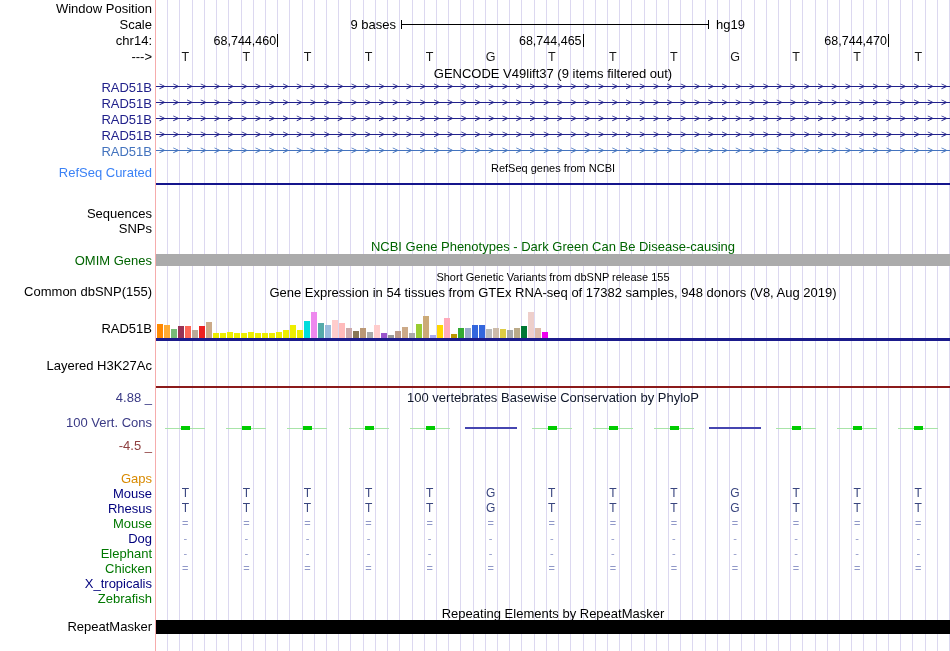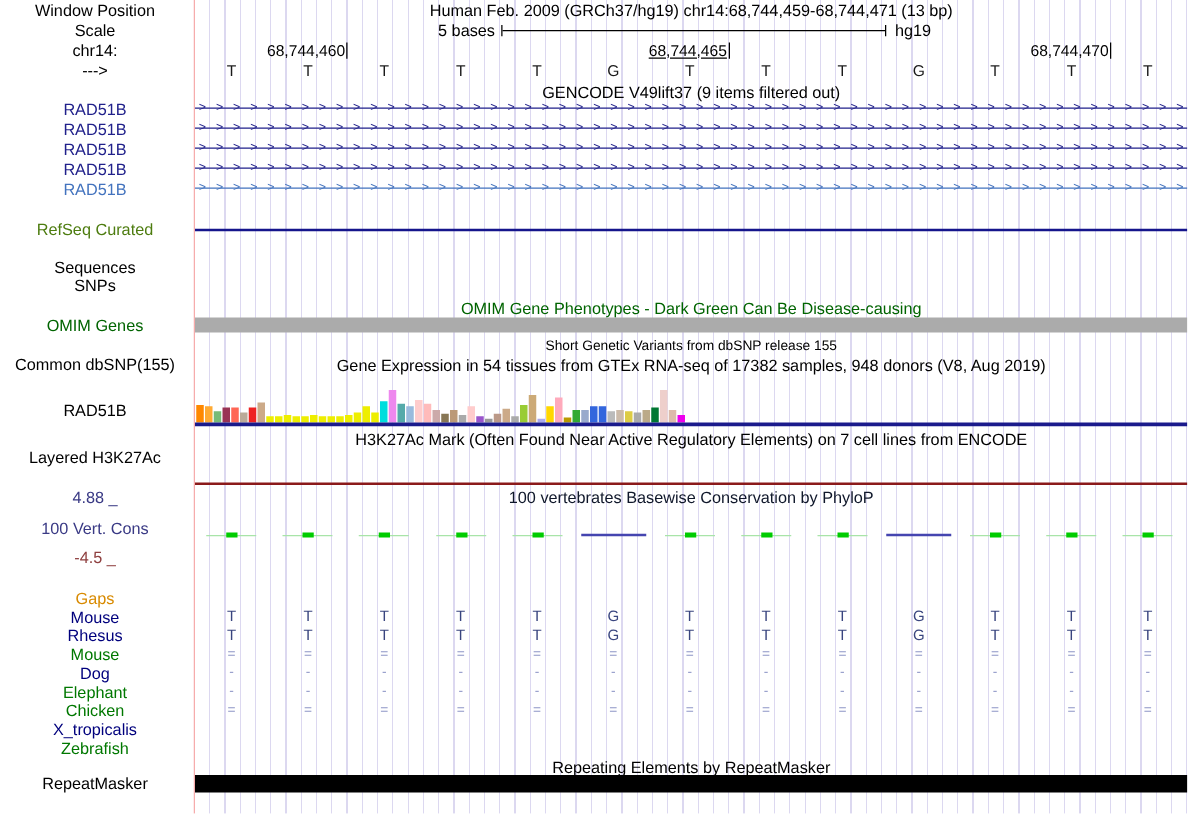--- a/index.html
+++ b/index.html
@@ -2,21 +2,21 @@
 <html><head>
 <meta charset="utf-8">
 <style>
   html,body{margin:0;padding:0;background:#fff;}
   .browser{position:relative;width:950px;height:651px;background:#fff;overflow:hidden;
            font-family:"Liberation Sans",sans-serif;color:#000;}
   .grid{position:absolute;left:156px;top:0;width:794px;height:651px;
         background:repeating-linear-gradient(to right,transparent 0,transparent 11.215px,#DCD8F0 11.215px,#DCD8F0 12.215px);}
   .edgeline{position:absolute;left:155px;top:0;width:1px;height:651px;background:#F6ACAC;}
   .layer{position:absolute;inset:0;}
-  .lbl{position:absolute;left:0;width:152px;text-align:center;font-size:13px;white-space:nowrap;
+  .lbl{position:absolute;left:0;width:152px;text-align:right;font-size:13px;white-space:nowrap;
        height:13px;line-height:13px;color:#000;}
   .ctitle{position:absolute;left:156px;width:794px;text-align:center;font-size:13px;
           height:13px;line-height:13px;color:#000;white-space:nowrap;}
   .s11{font-size:11px;}
   .hline{position:absolute;left:156px;width:794px;}
   .scale-text{position:absolute;left:156px;top:18px;width:240px;text-align:right;font-size:13px;height:13px;line-height:13px;}
   .scale-bar{position:absolute;left:401px;top:20px;width:306px;height:9px;
              border-left:1px solid #000;border-right:1px solid #000;}
   .scale-bar::after{content:"";position:absolute;left:0;right:0;top:4px;height:1px;background:#000;}
   .scale-asm{position:absolute;left:716px;top:18px;font-size:13px;height:13px;line-height:13px;}
@@ -33,34 +33,33 @@
   .mzs{position:absolute;width:24px;text-align:center;font-size:11px;color:#9098C8;height:15px;line-height:15px;}
 </style>
 </head>
 <body>
 
 <div class="browser">
   <div class="grid"></div>
   <div class="edgeline"></div>
 
   <div class="lbl" style="top:2px">Window Position</div>
-  <div class="ctitle" style="top:2px">Human Feb. 2009 (GRCh37/hg19)   chr14:68,744,459-68,744,471 (13 bp)</div>
 
   <div class="lbl" style="top:18px">Scale</div>
-  <div class="scale-text">5 bases</div>
+  <div class="scale-text">9 bases</div>
   <div class="scale-bar"></div>
   <div class="scale-asm">hg19</div>
 
   <div class="lbl" style="top:34px">chr14:</div>
   <div id="ruler" class="layer">
       <div class="rlr" style="left: 168.154px;">
         <div class="rnum">68,744,460</div>
         <div class="rtick"></div>
       </div>
-      <div class="rlr" style="left: 473.538px; text-decoration: underline;">
+      <div class="rlr" style="left: 473.538px;">
         <div class="rnum">68,744,465</div>
         <div class="rtick"></div>
       </div>
       <div class="rlr" style="left: 778.923px;">
         <div class="rnum">68,744,470</div>
         <div class="rtick"></div>
       </div>
     </div>
 
   <div class="lbl" style="top:50px">---&gt;</div>
@@ -382,27 +381,28 @@
         <span>&gt;</span>
         <span>&gt;</span>
         <span>&gt;</span>
         <span>&gt;</span>
         <span>&gt;</span>
         <span>&gt;</span>
         <span>&gt;</span>
       </div>
     </div>
 
-  <div class="lbl" style="top:177px;color:#4d7c0f">RefSeq Curated</div>
+  <div class="ctitle s11" style="top:162px">RefSeq genes from NCBI</div>
+  <div class="lbl" style="top:166px;color:#3b82f6">RefSeq Curated</div>
   <div class="hline" style="top:183px;height:2px;background:#15158C"></div>
 
   <div class="lbl" style="top:207px">Sequences</div>
   <div class="lbl" style="top:222px">SNPs</div>
 
-  <div class="ctitle" style="top:240px;color:#006400">OMIM Gene Phenotypes - Dark Green Can Be Disease-causing</div>
+  <div class="ctitle" style="top:240px;color:#006400">NCBI Gene Phenotypes - Dark Green Can Be Disease-causing</div>
   <div class="lbl" style="top:254px;color:#006400">OMIM Genes</div>
   <div class="hline" style="top:254px;height:12px;background:#ABABAB"></div>
 
   <div class="ctitle s11" style="top:271px">Short Genetic Variants from dbSNP release 155</div>
   <div class="lbl" style="top:285px">Common dbSNP(155)</div>
 
   <div class="ctitle" style="top:286px">Gene Expression in 54 tissues from GTEx RNA-seq of 17382 samples, 948 donors (V8, Aug 2019)</div>
   <div class="lbl" style="top:322px">RAD51B</div>
   <div id="gtex" class="layer">
       <div class="gbar" style="left: 157px; top: 324px; height: 14px; background: rgb(255, 136, 0);"></div>
@@ -457,21 +457,20 @@
       <div class="gbar" style="left: 500px; top: 329px; height: 9px; background: rgb(221, 204, 68);"></div>
       <div class="gbar" style="left: 507px; top: 330px; height: 8px; background: rgb(170, 170, 170);"></div>
       <div class="gbar" style="left: 514px; top: 328px; height: 10px; background: rgb(187, 170, 136);"></div>
       <div class="gbar" style="left: 521px; top: 326px; height: 12px; background: rgb(0, 119, 51);"></div>
       <div class="gbar" style="left: 528px; top: 312px; height: 26px; background: rgb(238, 207, 203);"></div>
       <div class="gbar" style="left: 535px; top: 328px; height: 10px; background: rgb(221, 187, 170);"></div>
       <div class="gbar" style="left: 542px; top: 332px; height: 6px; background: rgb(238, 0, 238);"></div>
     </div>
   <div class="hline" style="top:338px;height:3px;background:#1B1B8C"></div>
 
-  <div class="ctitle" style="top:345px">H3K27Ac Mark (Often Found Near Active Regulatory Elements) on 7 cell lines from ENCODE</div>
   <div class="lbl" style="top:359px">Layered H3K27Ac</div>
   <div class="hline" style="top:386px;height:2px;background:#8B1A1A"></div>
 
   <div class="lbl" style="top:391px;color:#3A3A85">4.88 _</div>
   <div class="ctitle" style="top:391px;color:#0f172a">100 vertebrates Basewise Conservation by PhyloP</div>
   <div class="lbl" style="top:416px;color:#3A3A85">100 Vert. Cons</div>
   <div id="phylop" class="layer">
       <div style="position: absolute; left: 165.317px; top: 428px; width: 40px; height: 1px; background: rgb(168, 228, 168);"></div>
       <div style="position: absolute; left: 181.317px; top: 426px; width: 9px; height: 4px; background: rgb(0, 204, 0);"></div>
       <div style="position: absolute; left: 226.394px; top: 428px; width: 40px; height: 1px; background: rgb(168, 228, 168);"></div>

